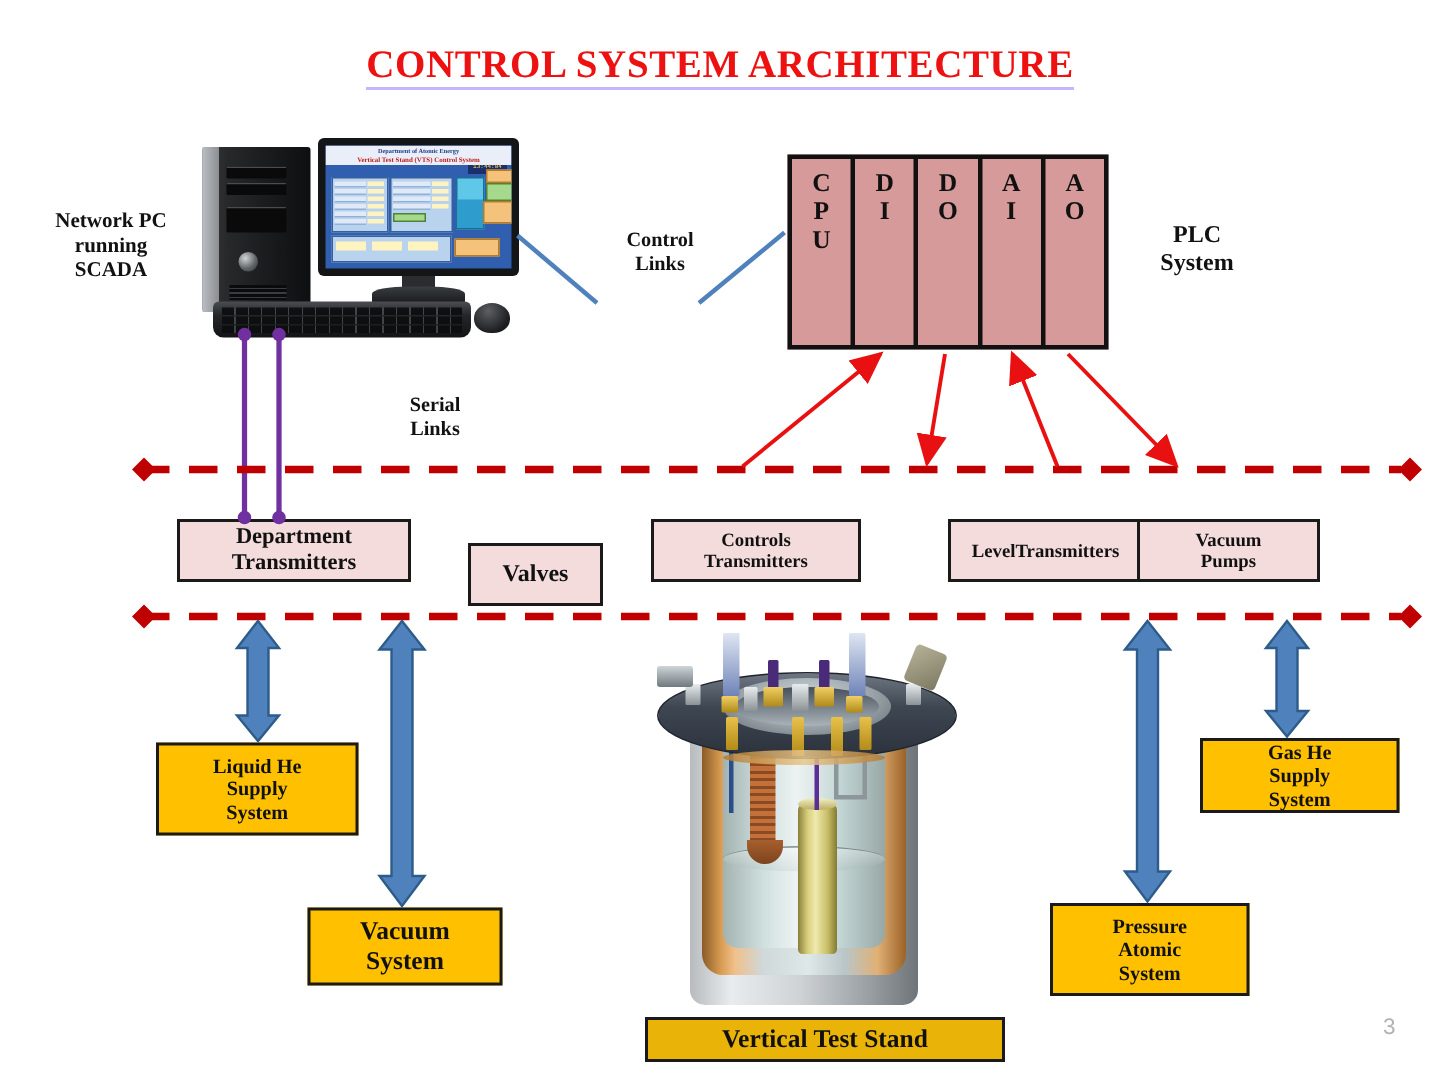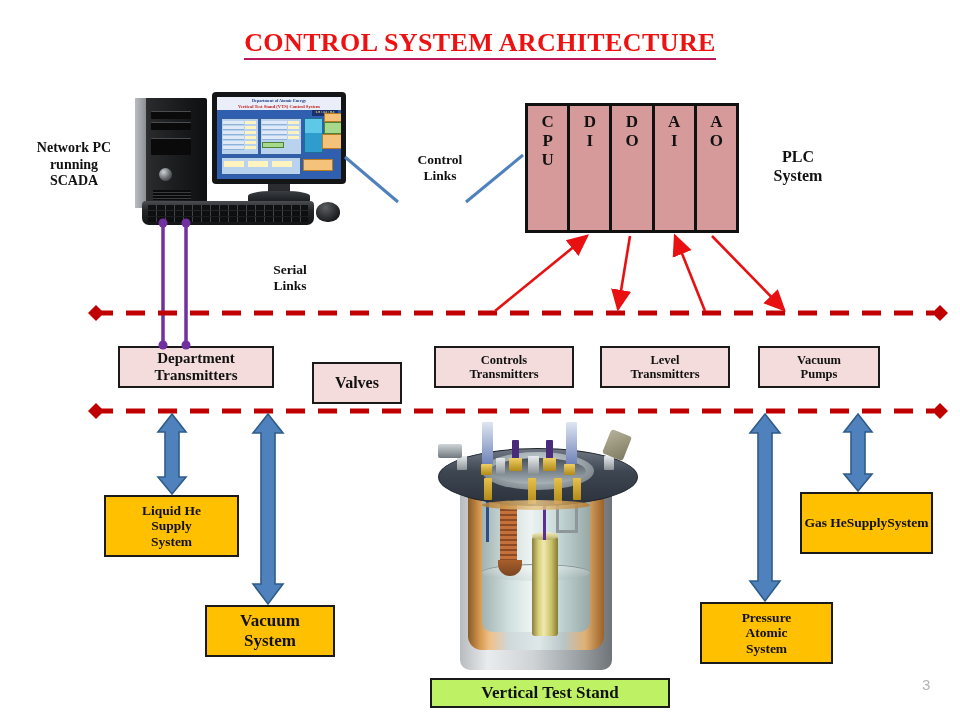--- a/index.html
+++ b/index.html
@@ -18,21 +18,21 @@
   
   .title {
     left: 0; top: 28px; width: 960px;
     text-align: center;
     font-size: 26px;
     font-weight: bold;
     color: #ee1111;
     letter-spacing: 0.4px;
     font-family: "Liberation Serif", "DejaVu Serif", serif;
   }
-  .title span { border-bottom: 2px solid #be185d; padding-bottom: 1px; }
+  .title span { border-bottom: 2px solid #c4b5fd; padding-bottom: 1px; }
 
   
   .lbl {
     font-weight: bold;
     color: #111111;
     text-align: center;
     line-height: 1.18;
     font-family: "Liberation Serif", "DejaVu Serif", serif;
   }
 
@@ -43,21 +43,21 @@
     display: flex; align-items: center; justify-content: center;
     text-align: center;
     font-weight: bold;
     color: #111111;
     line-height: 1.16;
     font-family: "Liberation Serif", "DejaVu Serif", serif;
   }
   .box-pink   { background: #f3dcdb; }
   .box-green  { background: #c6d79c; }
   .box-amber  { background: #ffc000; }
-  .box-spring { background: #bef264; text-align: center; }
+  .box-spring { background: #eab308; text-align: center; }
 
   
   .plc-rack {
     box-sizing: border-box;
     border: 3px solid #111111;
     background: #d79a9a;
     display: flex;
   }
   .plc-mod {
     box-sizing: border-box;
@@ -383,21 +383,21 @@
 
   <div class="abs box box-pink" style="left:312px; top:362px; width:90px; height:42px; font-size:16px;">
     <div>Valves</div>
   </div>
 
   <div class="abs box box-pink" style="left:434px; top:346px; width:140px; height:42px; font-size:12.5px; flex-direction:column;">
     <div>Controls</div>
     <div>Transmitters</div>
   </div>
 
-  <div class="abs box box-pink" style="left:600px; top:346px; width:130px; height:42px; font-size:12.5px; flex-direction:column;">
+  <div class="abs box box-pink" style="left:632px; top:346px; width:130px; height:42px; font-size:12.5px; ">
     <div>Level</div>
     <div>Transmitters</div>
   </div>
 
   <div class="abs box box-pink" style="left:758px; top:346px; width:122px; height:42px; font-size:12.5px; flex-direction:column;">
     <div>Vacuum</div>
     <div>Pumps</div>
   </div>
 
   <div class="abs box box-amber" style="left:104px; top:495px; width:135px; height:62px; font-size:13.5px; flex-direction:column;">
@@ -410,21 +410,21 @@
     <div>Vacuum</div>
     <div>System</div>
   </div>
 
   <div class="abs box box-amber" style="left:700px; top:602px; width:133px; height:62px; font-size:13.5px; flex-direction:column;">
     <div>Pressure</div>
     <div>Atomic</div>
     <div>System</div>
   </div>
 
-  <div class="abs box box-amber" style="left:800px; top:492px; width:133px; height:62px; font-size:13.5px; ">
+  <div class="abs box box-amber" style="left:800px; top:492px; width:133px; height:50px; font-size:13.5px; flex-direction:column;">
     <div>Gas He</div>
     <div>Supply</div>
     <div>System</div>
   </div>
 
   <div class="abs box box-spring" style="left:430px; top:678px; width:240px; height:30px; font-size:17px;">
     <div>Vertical Test Stand</div>
   </div>
 
   <div class="abs pageno" style="left:922px; top:676px;">3</div>

